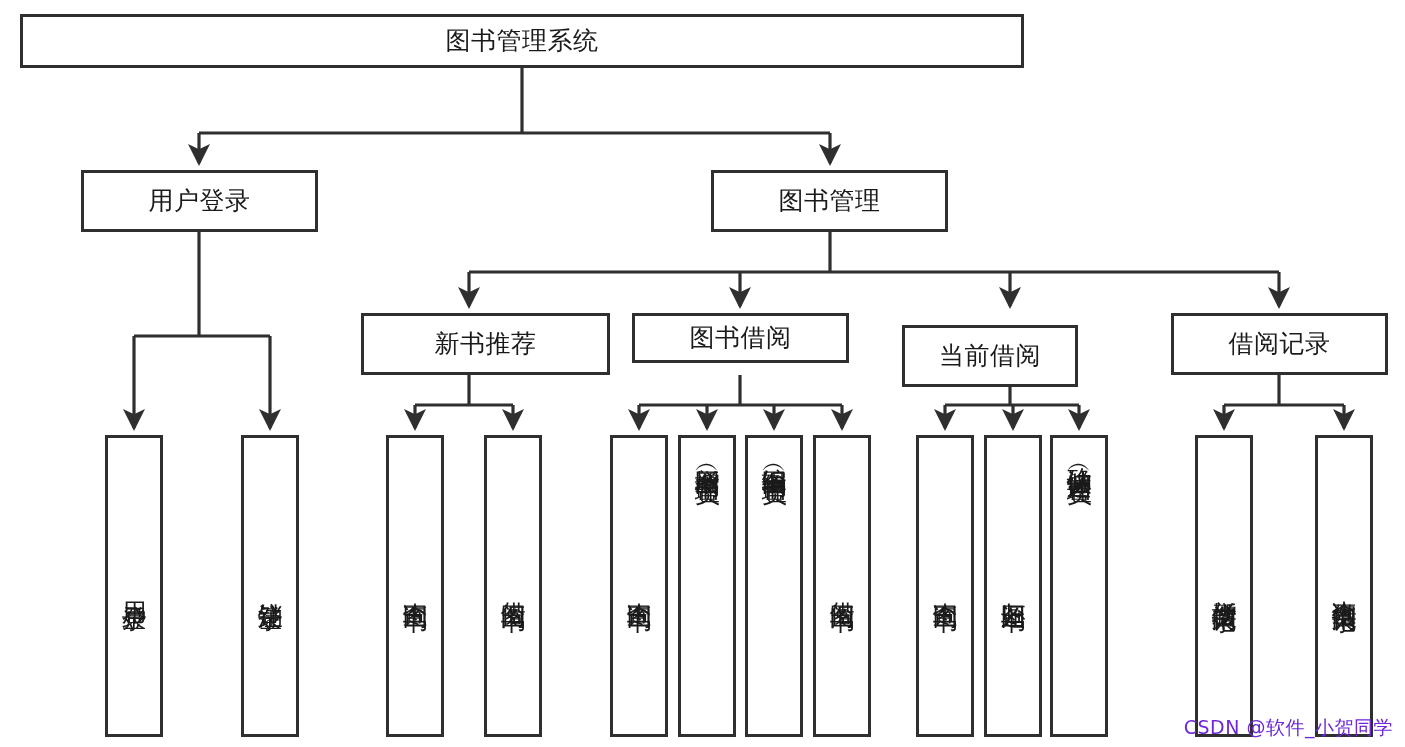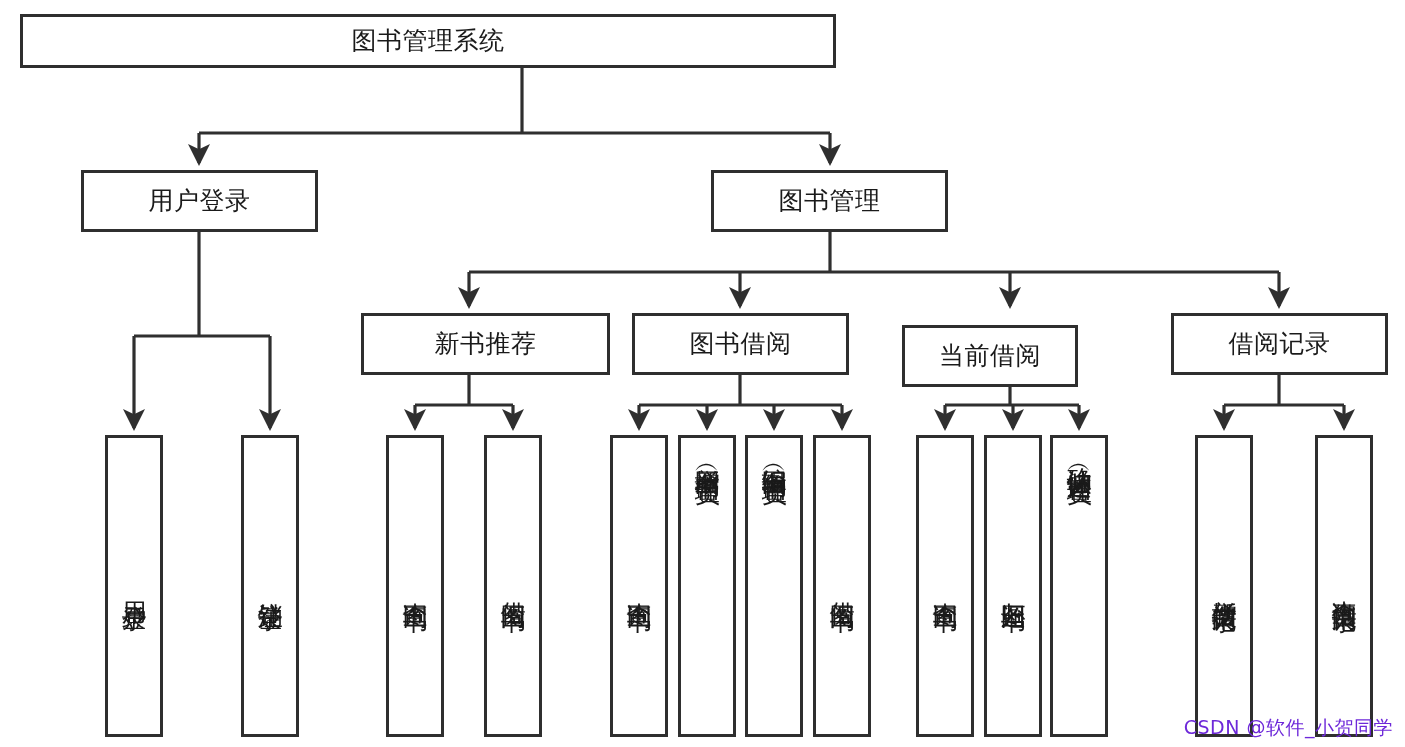--- a/index.html
+++ b/index.html
@@ -124,35 +124,35 @@
       <path d="M 1013 405 L 1013 428" marker-end="url(#arrow)"></path>
       <path d="M 1079 405 L 1079 428" marker-end="url(#arrow)"></path>
 
       <path d="M 1279 375 L 1279 405"></path>
       <path d="M 1224 405 L 1344 405"></path>
       <path d="M 1224 405 L 1224 428" marker-end="url(#arrow)"></path>
       <path d="M 1344 405 L 1344 428" marker-end="url(#arrow)"></path>
     </g>
   </svg>
 
-  <div class="node horiz" style="left:20px; top:14px; width:816px; height:54px;">
+  <div class="node horiz" style="left:20px; top:14px; width:1004px; height:54px;">
     <span class="label">图书管理系统</span>
   </div>
 
   <div class="node horiz" style="left:81px; top:170px; width:237px; height:62px;">
     <span class="label">用户登录</span>
   </div>
   <div class="node horiz" style="left:711px; top:170px; width:237px; height:62px;">
     <span class="label">图书管理</span>
   </div>
 
   <div class="node horiz" style="left:361px; top:313px; width:249px; height:62px;">
     <span class="label">新书推荐</span>
   </div>
-  <div class="node horiz" style="left:632px; top:313px; width:217px; height:62px;">
+  <div class="node horiz" style="left:632px; top:313px; width:217px; height:50px;">
     <span class="label">图书借阅</span>
   </div>
   <div class="node horiz" style="left:902px; top:325px; width:176px; height:62px;">
     <span class="label">当前借阅</span>
   </div>
   <div class="node horiz" style="left:1171px; top:313px; width:217px; height:62px;">
     <span class="label">借阅记录</span>
   </div>
 
   <div class="node vert mid-aligned" style="left:105px; top:435px; width:58px; height:302px;">

